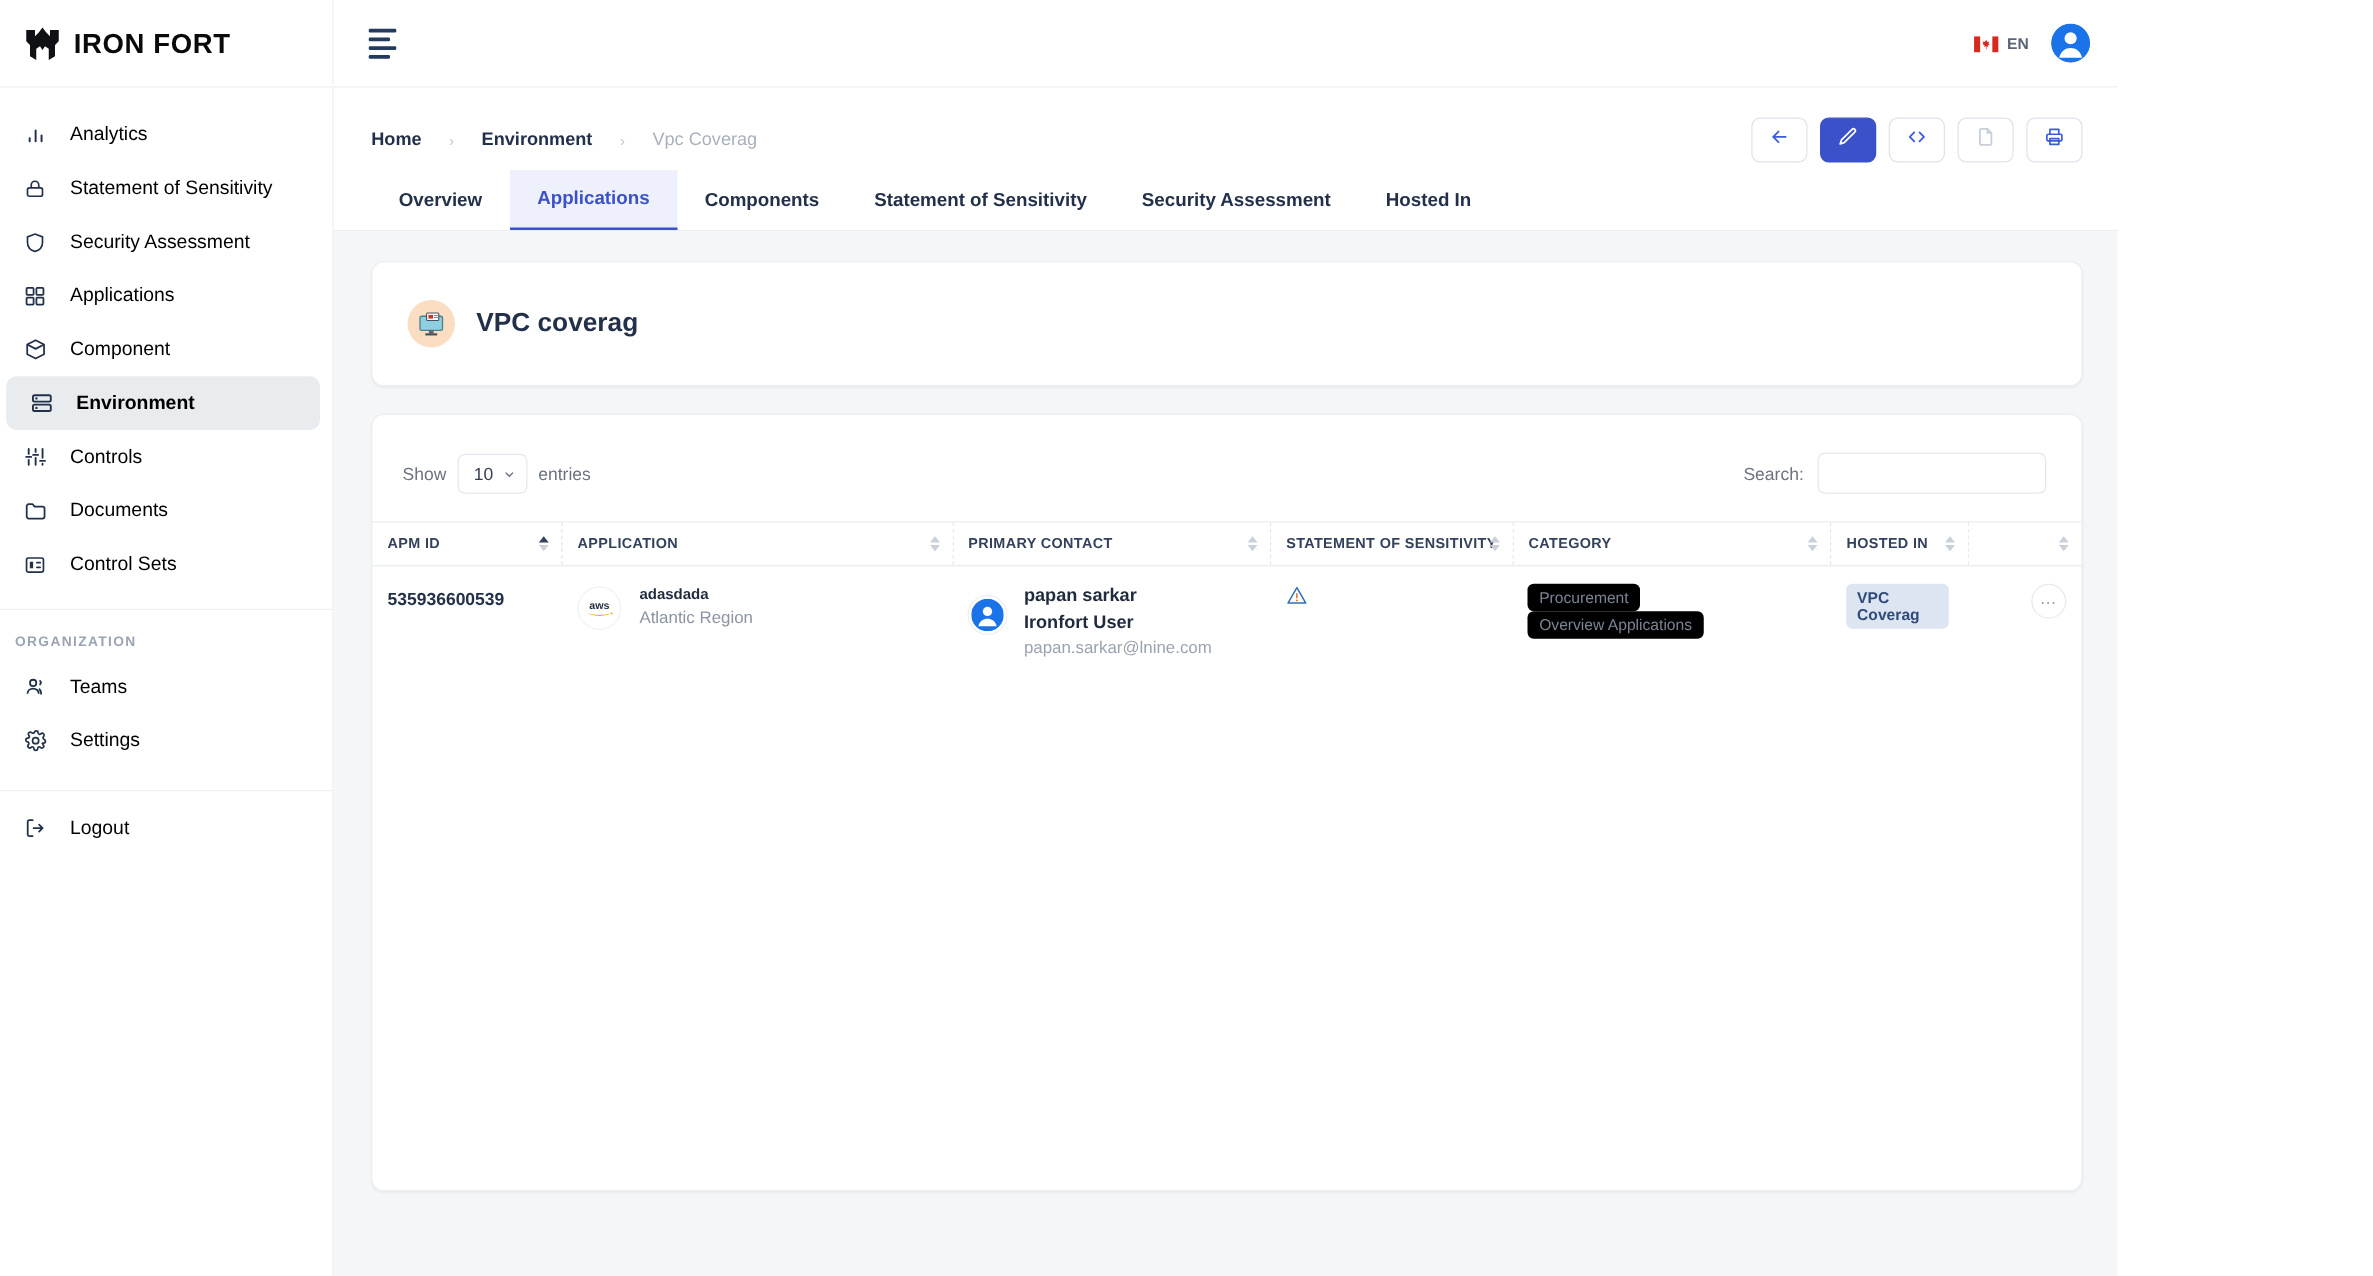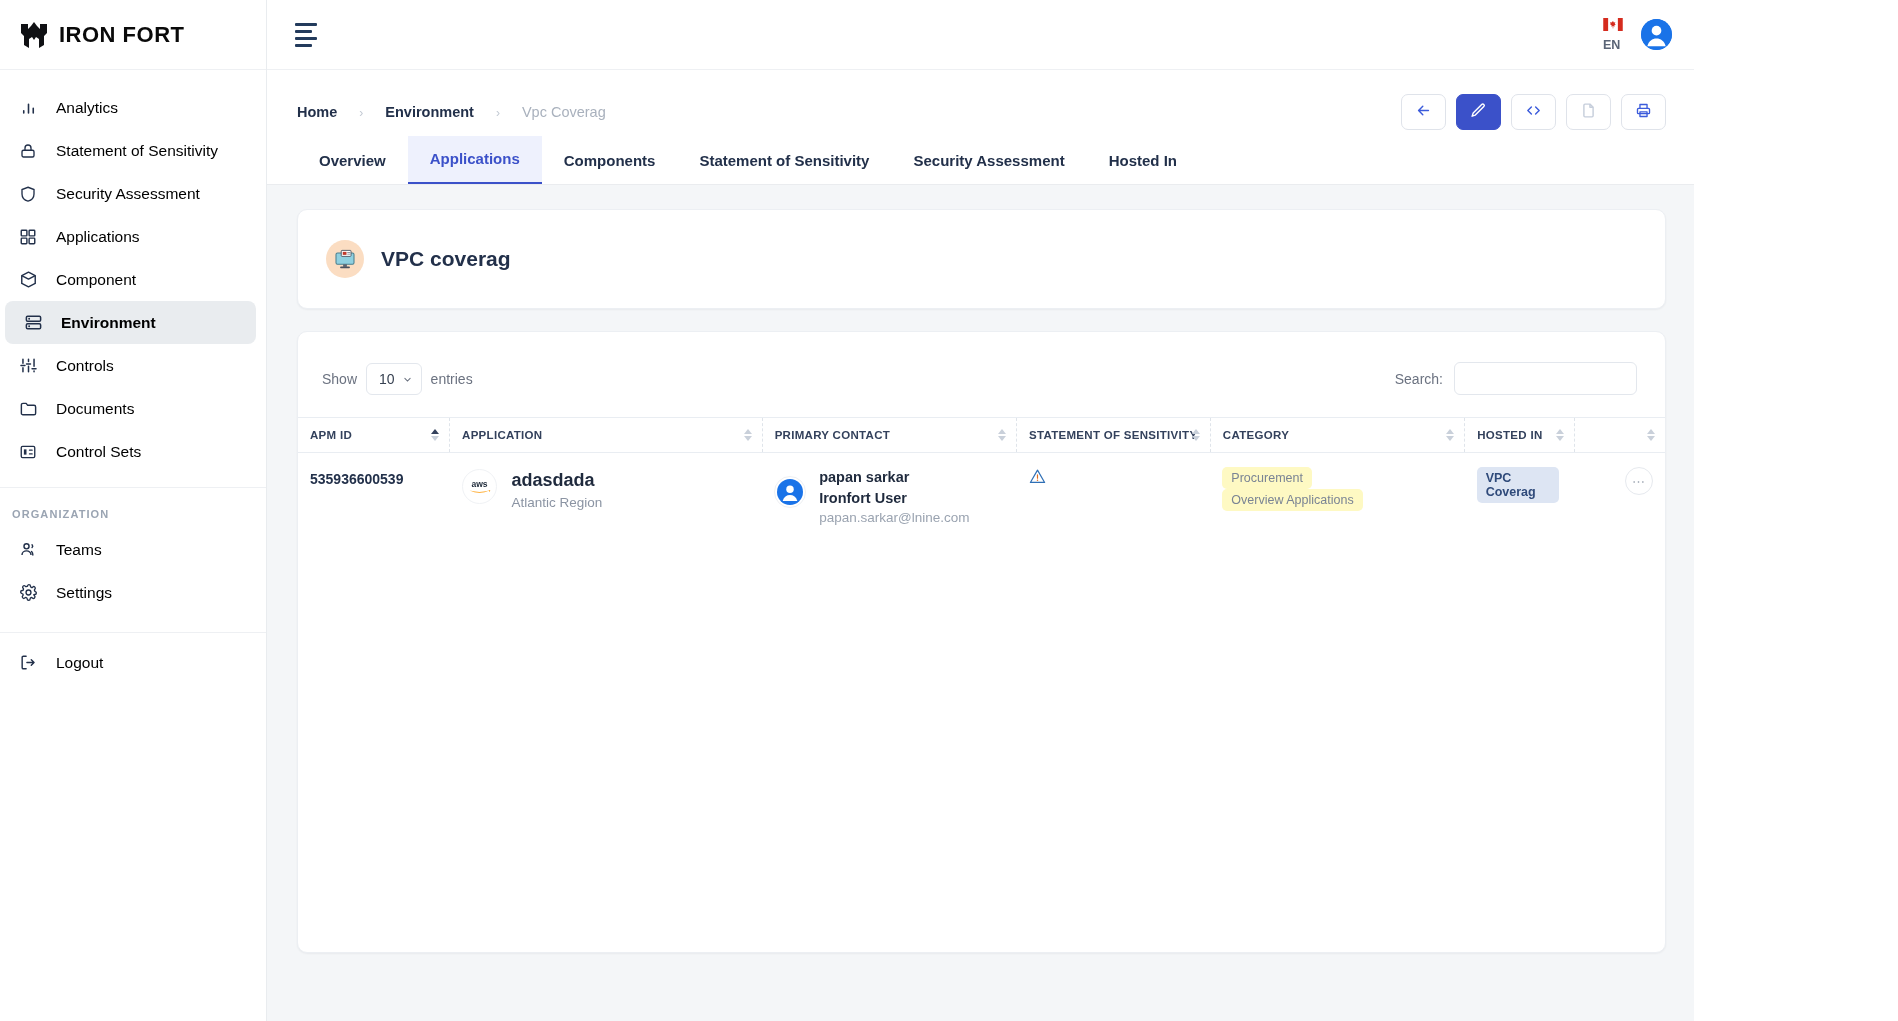--- a/index.html
+++ b/index.html
@@ -55,21 +55,21 @@
     border-bottom: 1px solid #eef0f3;
     background: #ffffff;
   }
   .hamburger { display:flex; flex-direction:column; gap:4px; cursor:pointer; width:24px; }
   .hamburger i { display:block; height:3px; background:#233b5c; border-radius:1px; }
   .hamburger i:nth-child(1){ width:22px; }
   .hamburger i:nth-child(2){ width:17px; }
   .hamburger i:nth-child(3){ width:22px; }
   .hamburger i:nth-child(4){ width:17px; }
   .topbar-right { margin-left: auto; display: flex; align-items: center; gap: 18px; }
-  .lang { display:flex; align-items:flex-start; gap:7px; cursor:pointer;flex-direction:column; }
+  .lang { display:flex; align-items:flex-end; gap:7px; cursor:pointer; }
   .flag { width:20px; height:13px; display:block; }
   .lang-code { font-size:12.5px; color:#5a6476; font-weight:600; }
   .avatar-btn {
     width:31px;height:31px;border-radius:50%;
     background:#1a73e8; display:flex;align-items:center;justify-content:center;
     cursor:pointer; overflow:hidden;
   }
 
   
   .crumb-row {
@@ -151,35 +151,35 @@
   .sorter.asc i.up { border-bottom-color:#33415c; }
   table.dt tbody td { padding: 14px 12px; vertical-align: top; font-size:14px; color:#22304a; }
 
   .apm-id { font-weight:700; font-size:14.5px; color:#1f2a3d; padding-top:18px !important; }
   .app-cell { display:flex; align-items:flex-start; gap:15px; }
   .aws-logo {
     width:35px;height:35px;border-radius:50%;background:#fff;
     border:1px solid #f0f2f5; display:flex;align-items:center;justify-content:center;
     flex:0 0 35px; margin-top:2px;
   }
-  .app-name { font-size:18px; font-weight:700; color:#1f2a3d; line-height:1.45; }
+  .app-name { font-size:12px; font-weight:700; color:#1f2a3d; line-height:1.45; }
   .app-sub { font-size:13.5px; color:#8b94a3; line-height:1.5; }
   .contact-cell { display:flex; align-items:flex-start; gap:13px; }
   .contact-avatar {
     width:32px;height:32px;border-radius:50%;
     border:1px solid #eef0f3; background:#fff;
     display:flex;align-items:center;justify-content:center;
     flex:0 0 32px; margin-top:9px;
   }
   .contact-name { font-size:14.5px; font-weight:700; color:#1f2a3d; line-height:1.42; }
   .contact-role { font-size:14.5px; font-weight:700; color:#1f2a3d; line-height:1.42; }
   .contact-email { font-size:13.5px; color:#9aa3b0; line-height:1.5; }
   .chip {
     display:inline-block; padding:4px 9px; border-radius:5px;
-    background:#fef9c3; color:#7a8494; font-size:12.5px; margin-right:4px;
+    background:#000000; color:#7a8494; font-size:12.5px; margin-right:4px;
   }
   .chip.blue { background:#dde5f3; color:#2f4a7a; font-weight:700; }
   .dots-btn {
     width:28px;height:28px;border-radius:50%;border:1px solid #e6e9ee;
     display:flex;align-items:center;justify-content:center;
     color:#9aa3b0; font-size:13px; letter-spacing:1px; cursor:pointer; background:#fff;
     margin-left:auto;
   }
   .table-body-spacer { flex:1; }
   .table-footer {

